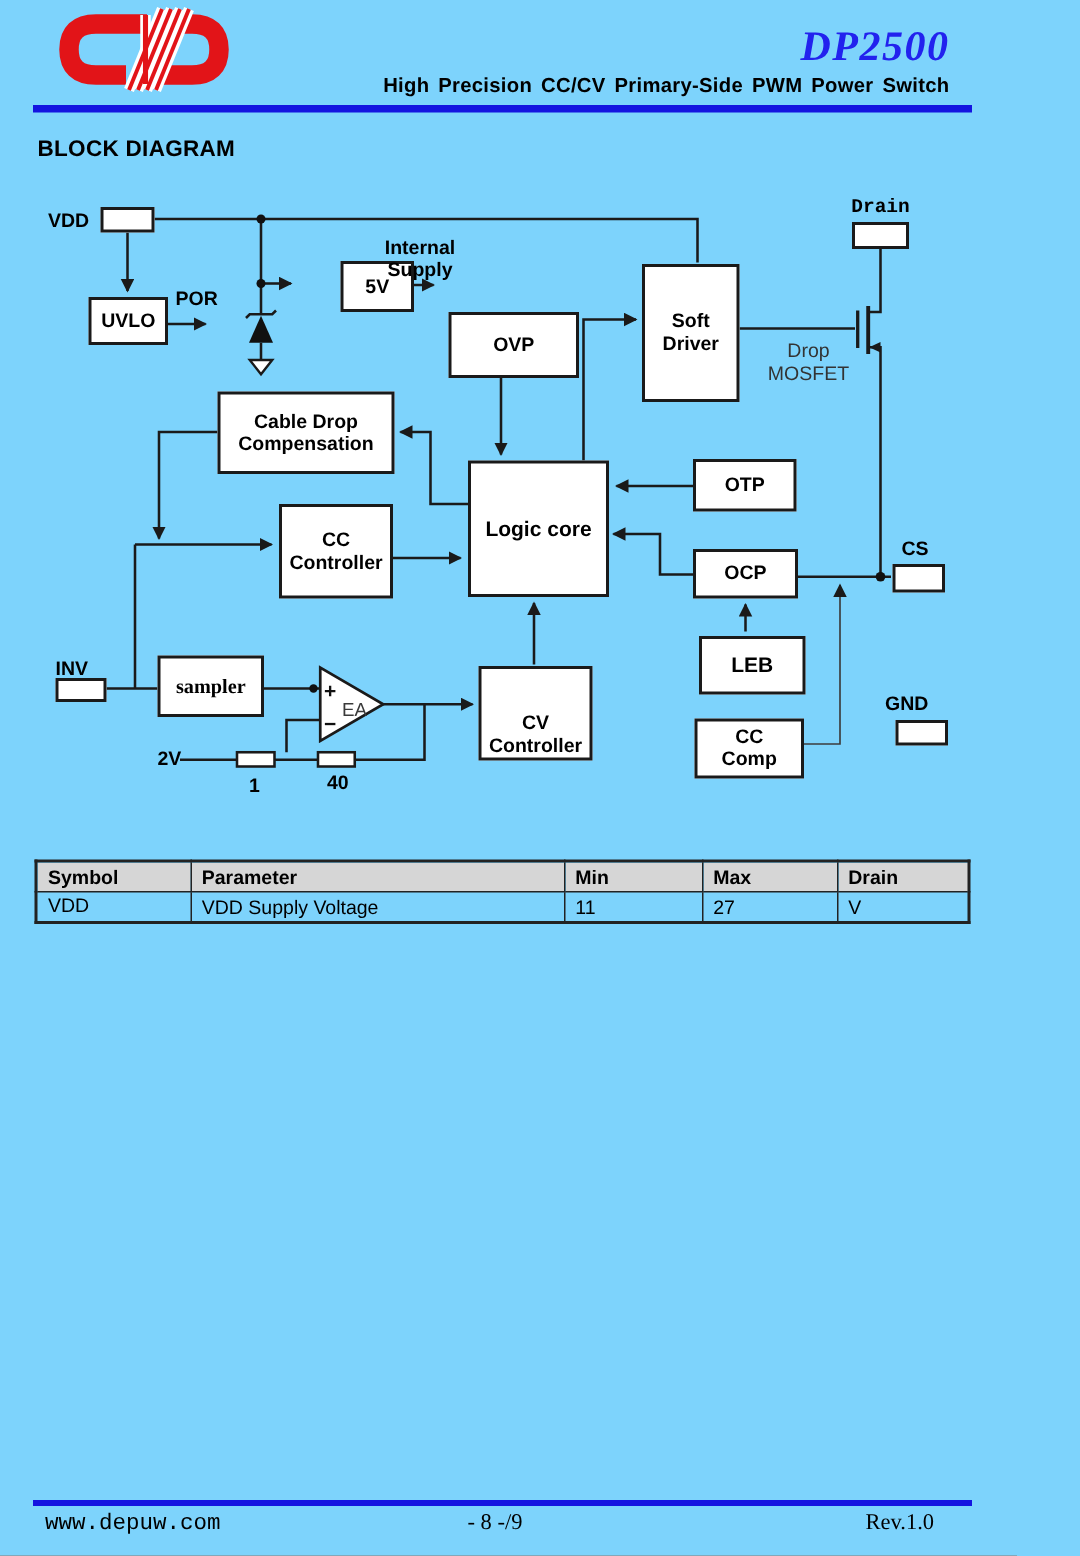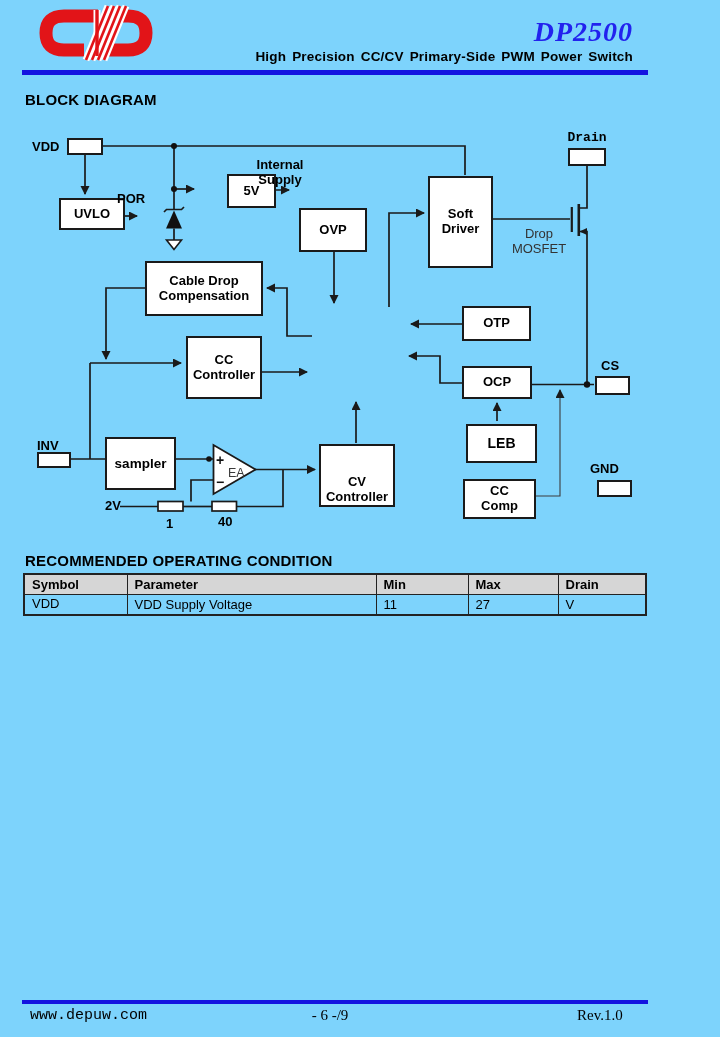--- a/index.html
+++ b/index.html
@@ -125,47 +125,48 @@
     <rect x="158" y="501.5" width="25" height="9.5" fill="#fff" stroke="#1a1a1a" stroke-width="1.7"></rect>
     <rect x="212" y="501.5" width="24.5" height="9.5" fill="#fff" stroke="#1a1a1a" stroke-width="1.7"></rect>
     <g fill="#111">
       <circle cx="174" cy="146" r="3"></circle>
       <circle cx="174" cy="189" r="3"></circle>
       <circle cx="209" cy="459" r="2.8"></circle>
       <circle cx="587" cy="384.5" r="3.2"></circle>
     </g>
   </svg>
 
-  <div class="block" style="left:59px;top:198px;width:66px;height:32px;">UVLO</div>
+  <div class="block" style="left:59px;top:198px;width:53px;height:32px;">UVLO</div>
   <div class="block" style="left:199px;top:174px;width:49px;height:34px;margin-left:28px;">5V</div>
-  <div class="block" style="left:299px;top:208px;width:68px;height:44px;">OVP</div>
+  <div class="block" style="left:299px;top:208px;width:87px;height:44px;">OVP</div>
   <div class="block" style="left:428px;top:176px;width:65px;height:92px;">
     <div>Soft</div>
     <div>Driver</div>
   </div>
   <div class="block" style="left:145px;top:261px;width:118px;height:55px;">
     <div>Cable Drop</div>
     <div>Compensation</div>
   </div>
   <div class="block" style="left:186px;top:336px;width:76px;height:63px;">
     <div>CC</div>
     <div>Controller</div>
   </div>
+  <div class="block" style="left:312px;top:307px;width:94px;height:91px;font-size:14px;">Logic core</div>
   <div class="block" style="left:462px;top:306px;width:69px;height:35px;">OTP</div>
   <div class="block" style="left:462px;top:366px;width:70px;height:33px;">OCP</div>
   <div class="block" style="left:466px;top:424px;width:71px;height:39px;font-size:14px;">LEB</div>
   <div class="block" style="left:463px;top:479px;width:73px;height:40px;">
     <div>CC</div>
     <div>Comp</div>
   </div>
   <div class="block" style="left:319px;top:444px;width:76px;height:63px;justify-content:flex-end;">
     <div>CV</div>
     <div>Controller</div>
   </div>
-  <div class="block" style="left:105px;top:437px;width:71px;height:53px;font-size:13.5px;">sampler</div>
+  <div class="block" style="left:105px;top:437px;width:71px;height:41px;font-size:13.5px;font-family:Liberation Serif, serif;">sampler</div>
 
   <div class="pin" style="left:67px;top:138px;width:36px;height:17px;"></div>
   <div class="pin" style="left:568px;top:148px;width:38px;height:18px;"></div>
   <div class="pin" style="left:37px;top:452px;width:34px;height:16px;"></div>
   <div class="pin" style="left:595px;top:376px;width:35px;height:19px;"></div>
   <div class="pin" style="left:597px;top:480px;width:35px;height:17px;"></div>
 
   <div class="lbl" style="left:32px;top:139px;">VDD</div>
   <div class="lbl" style="left:117px;top:191px;">POR</div>
   <div class="lbl two" style="left:246px;top:157px;width:68px;">
@@ -177,21 +178,20 @@
     <div>Drop</div>
     <div>MOSFET</div>
   </div>
   <div class="lbl" style="left:601px;top:358px;">CS</div>
   <div class="lbl" style="left:590px;top:461px;">GND</div>
   <div class="lbl" style="left:37px;top:438px;">INV</div>
   <div class="lbl" style="left:105px;top:498px;">2V</div>
   <div class="lbl" style="left:166px;top:516px;">1</div>
   <div class="lbl" style="left:218px;top:514px;">40</div>
 
-  <div class="sec-title" style="top:552px;">RECOMMENDED OPERATING CONDITION</div>
 
   <table class="oc-table">
     <colgroup>
       <col style="width:103px;">
         <col style="width:249px;">
         <col style="width:92px;">
       <col style="width:90px;">
         <col style="width:88px;">
     </colgroup>
     <thead>
@@ -209,16 +209,16 @@
         <td>VDD Supply Voltage</td>
         <td>11</td>
         <td>27</td>
         <td><sup></sup><span>V</span></td>
       </tr>
     </tbody>
   </table>
 
   <div class="rule ftr"></div>
   <div class="footer-text" style="left:30px;font-family:Liberation Mono, monospace;">www.depuw.com</div>
-  <div class="footer-text" style="left:250px;width:160px;text-align:center;">- 6 -/9</div>
+  <div class="footer-text" style="left:250px;width:160px;text-align:center;">- 8 -/9</div>
   <div class="footer-text" style="left:577px;">Rev.1.0</div>
 
 </div>
 
 </body></html>

